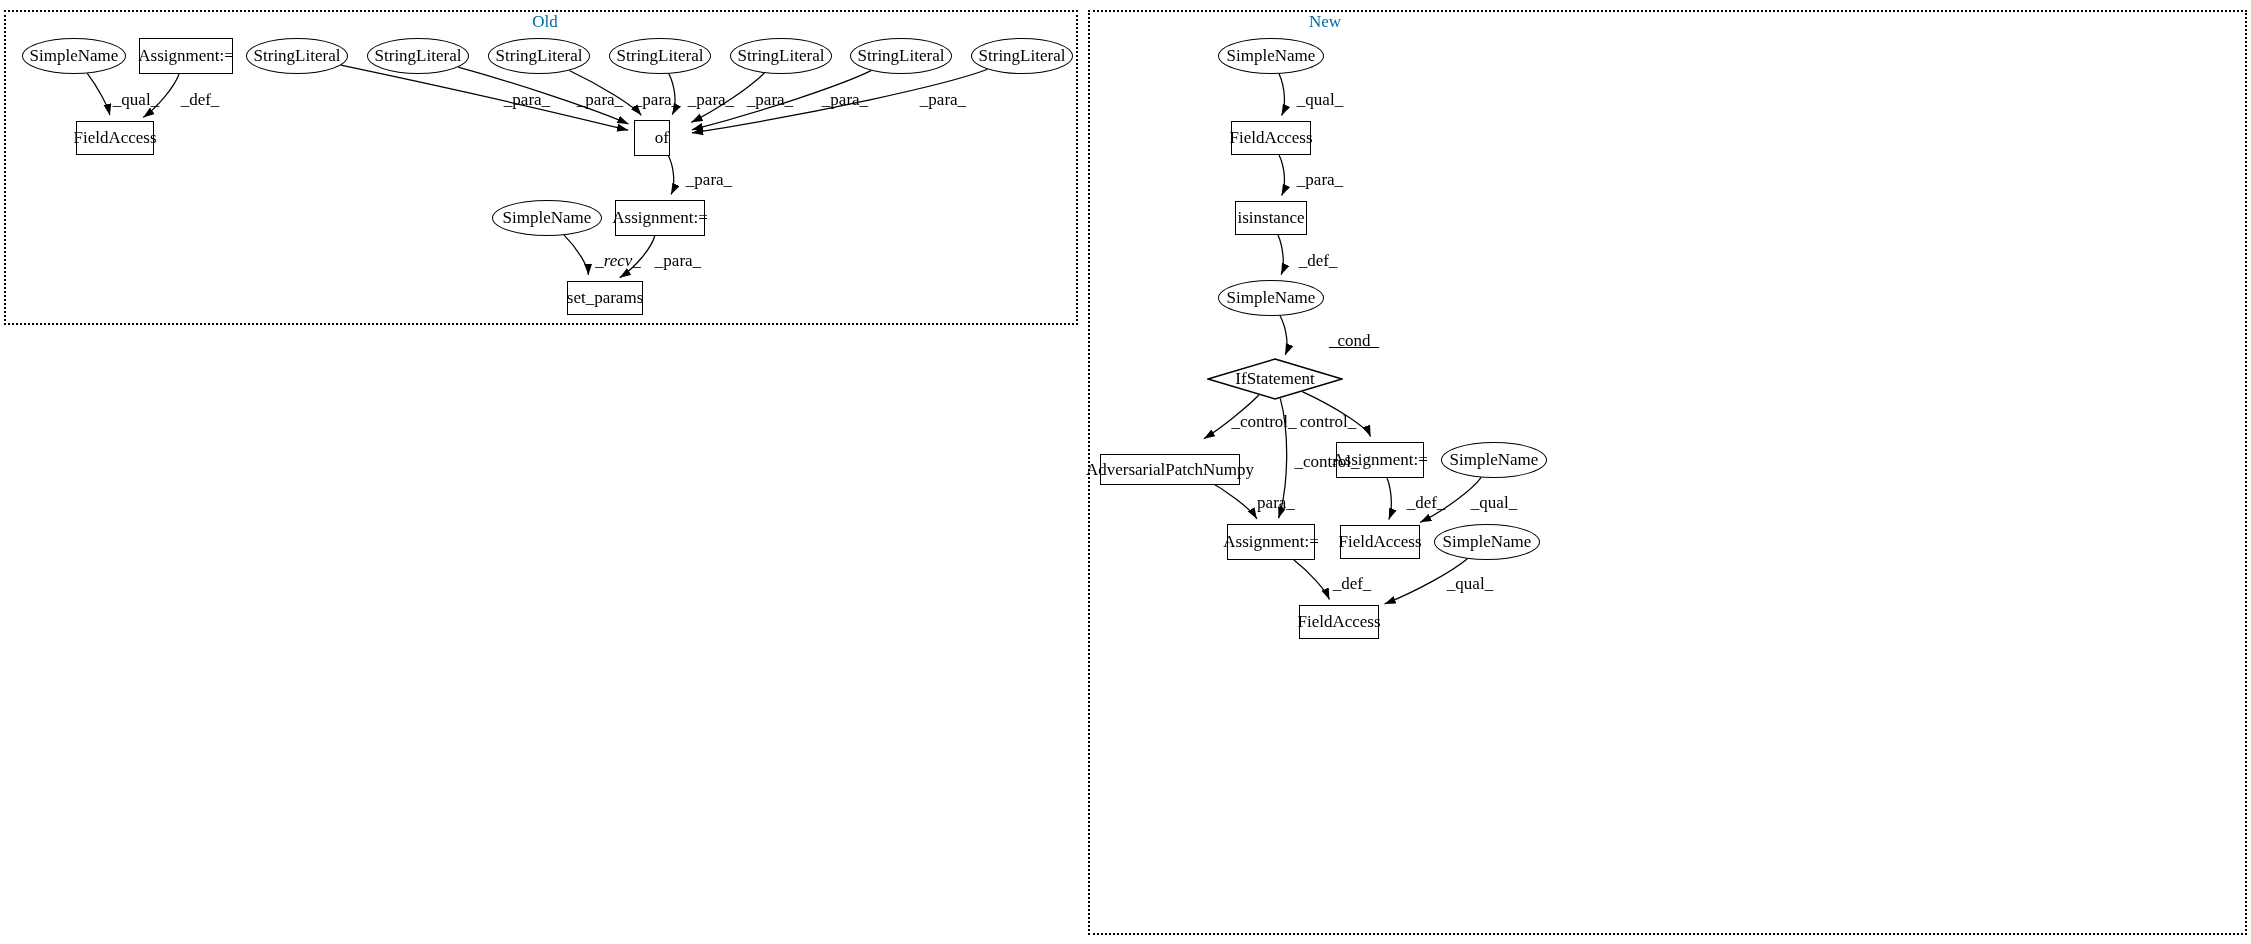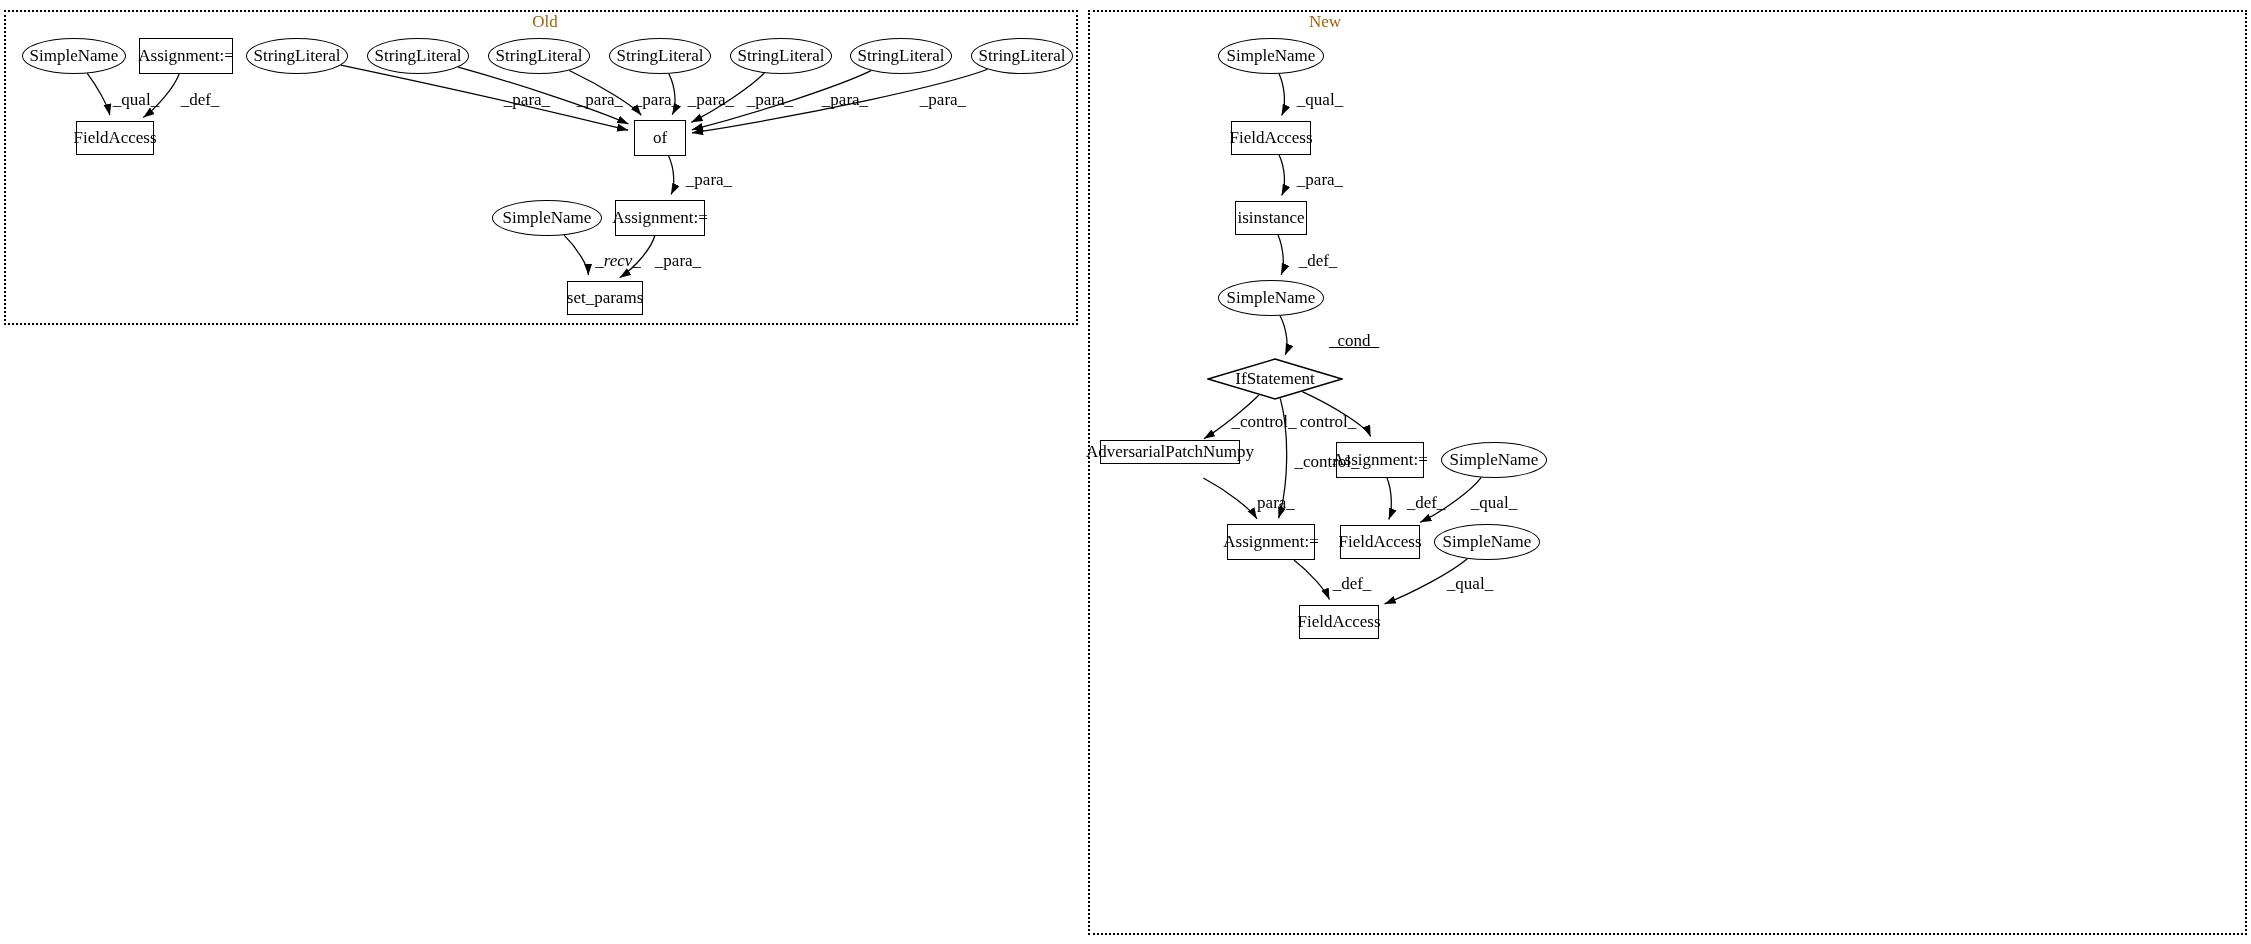--- a/index.html
+++ b/index.html
@@ -1,21 +1,21 @@
 <!DOCTYPE html>
 <html><head>
 <meta charset="utf-8">
 <style>
   html,body{margin:0;padding:0;background:#ffffff;}
   body{width:2251px;height:944px;overflow:hidden;
        font-family:"Liberation Serif","DejaVu Serif",serif;}
   #stage{position:relative;width:2251px;height:944px;}
   #edges{position:absolute;left:0;top:0;width:2251px;height:944px;}
   .cluster{position:absolute;border:2px dotted #000;box-sizing:border-box;}
-  .cluster-label{position:absolute;font-size:17px;color:#a16207;white-space:nowrap;
+  .cluster-label{position:absolute;font-size:17px;color:#0369a1;white-space:nowrap;
                  transform:translateX(-50%);}
   .node{position:absolute;display:flex;align-items:center;justify-content:center;
         box-sizing:border-box;font-size:17px;color:#000;white-space:nowrap;
         background:#ffffff;}
   .node.box{border:1.4px solid #000;}
   .node.ellipse{border:1.4px solid #000;border-radius:50%;}
   .node.diamond{border:none;background:transparent;}
   .diamond .dshape{position:absolute;left:0;top:0;width:100%;height:100%;}
   .diamond .dlabel{position:relative;z-index:2;}
   .elabel{position:absolute;font-size:17px;color:#000;white-space:nowrap;
@@ -88,21 +88,21 @@
       </div>
       <div class="node ellipse" style="left: 730px; top: 38px; width: 102px; height: 36px;">
         <span>StringLiteral</span>
       </div>
       <div class="node ellipse" style="left: 850px; top: 38px; width: 102px; height: 36px;">
         <span>StringLiteral</span>
       </div>
       <div class="node ellipse" style="left: 971px; top: 38px; width: 102px; height: 36px;">
         <span>StringLiteral</span>
       </div>
-      <div class="node box" style="left: 634px; top: 120px; width: 52px; height: 36px;">
+      <div class="node box" style="left: 634px; top: 120px; width: 36px; height: 36px; justify-content: flex-end;">
         <span>of</span>
       </div>
       <div class="node ellipse" style="left: 492px; top: 200px; width: 110px; height: 36px;">
         <span>SimpleName</span>
       </div>
       <div class="node box" style="left: 615px; top: 200px; width: 90px; height: 36px;">
         <span>Assignment:=</span>
       </div>
       <div class="node box" style="left: 551px; top: 281px; width: 76px; height: 34px; margin-left: 16px;">
         <span>set_params</span>
@@ -118,21 +118,21 @@
       </div>
       <div class="node ellipse" style="left: 1218px; top: 280px; width: 106px; height: 36px;">
         <span>SimpleName</span>
       </div>
       <div class="node diamond" style="left: 1207px; top: 358px; width: 136px; height: 42px;">
         <svg class="dshape" viewBox="0 0 136 42">
           <polygon points="68,1 135,21 68,41 1,21" fill="#ffffff" stroke="#000" stroke-width="1.4"></polygon>
         </svg>
         <span class="dlabel">IfStatement</span>
       </div>
-      <div class="node box" style="left: 1100px; top: 440px; width: 140px; height: 24px;">
+      <div class="node box" style="left: 1100px; top: 454px; width: 140px; height: 31px;">
         <span>AdversarialPatchNumpy</span>
       </div>
       <div class="node box" style="left: 1336px; top: 442px; width: 88px; height: 36px;">
         <span>Assignment:=</span>
       </div>
       <div class="node ellipse" style="left: 1441px; top: 442px; width: 106px; height: 36px;">
         <span>SimpleName</span>
       </div>
       <div class="node box" style="left: 1227px; top: 524px; width: 88px; height: 36px;">
         <span>Assignment:=</span>

